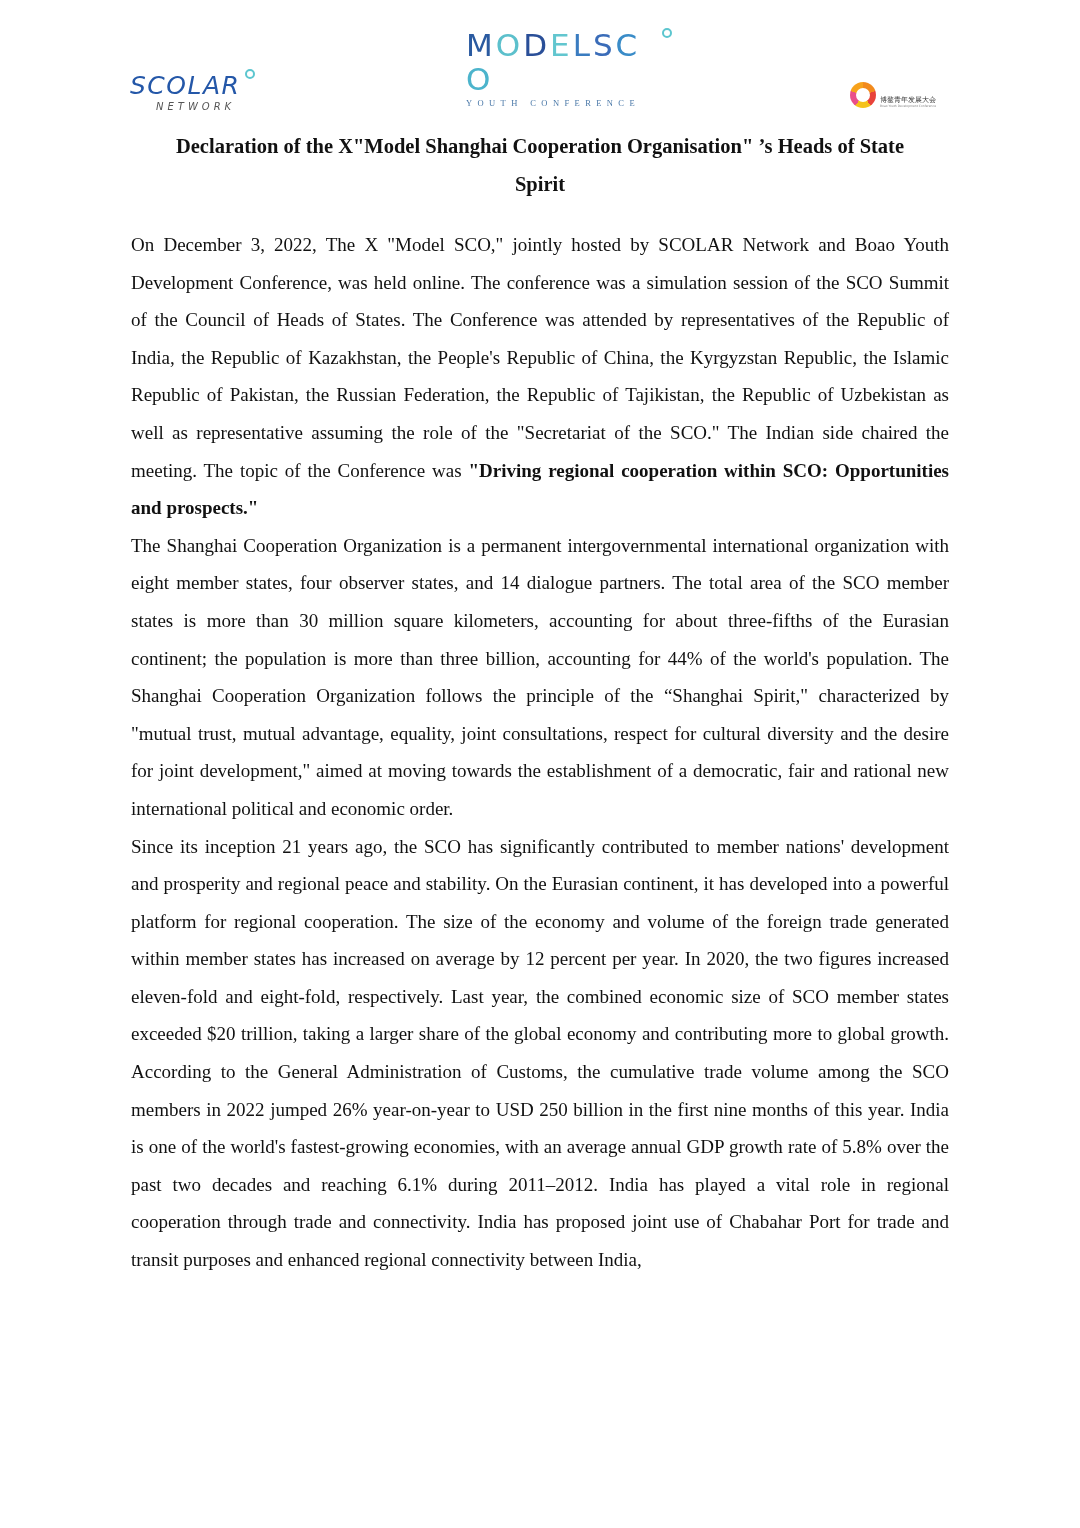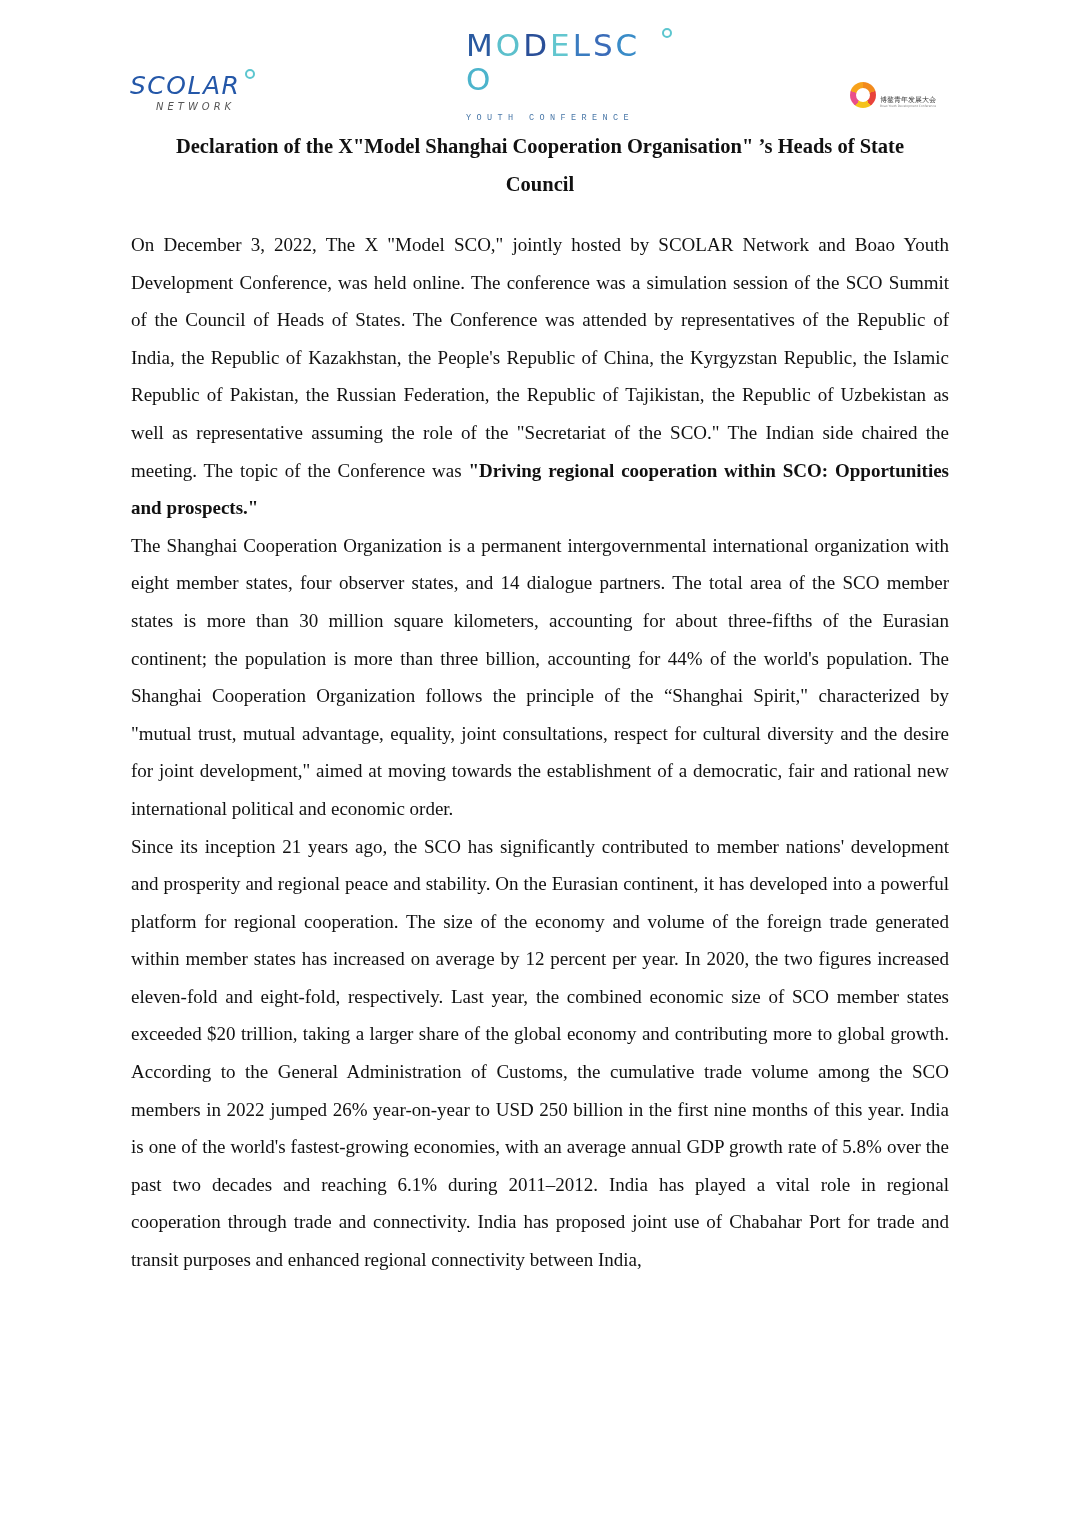--- a/index.html
+++ b/index.html
@@ -23,25 +23,25 @@
     font-family: "DejaVu Sans", "Liberation Sans", sans-serif;
     font-size: 31px;
     letter-spacing: 3px;
     line-height: 34px;
     font-weight: normal;
     position: relative;
     display: inline-block;
   }
   .modelsco-word span { display: inline-block; }
   .modelsco-sub {
-    font-family: Liberation Mono, monospace;
+    font-family: Liberation Serif, serif;
     font-size: 8.5px;
     letter-spacing: 5.4px;
     color: #4a78a8;
-    margin-top: 17px;
+    margin-top: 2px;
     white-space: nowrap;
   }
   .ring {
     position: absolute;
     border-radius: 50%;
     border: 2.5px solid #5cc6cf;
     box-sizing: border-box;
   }
   .ring-modelsco { width: 10px; height: 10px; right: -6px; top: 0px; }
 
@@ -166,20 +166,20 @@
 <div class="logo-boao">
   <div class="boao-ring"></div>
   <div class="boao-text">
     <span class="boao-cn">博鳌青年发展大会</span>
     <span class="boao-en">Boao Youth Development Conference</span>
   </div>
 </div>
 
 <h1 class="doc-title">
   <span>Declaration of the X"Model Shanghai Cooperation Organisation" ’s Heads of State</span><br>
-  <span>Council</span>
+  <span>Spirit</span>
 </h1>
 
 <div class="doc-body">
   <p><span>On December 3, 2022, The X "Model SCO," jointly hosted by SCOLAR Network and Boao Youth Development Conference, was held online. The conference was a simulation session of the SCO Summit of the Council of Heads of States. The Conference was attended by representatives of the Republic of India, the Republic of Kazakhstan, the People's Republic of China, the Kyrgyzstan Republic, the Islamic Republic of Pakistan, the Russian Federation, the Republic of Tajikistan, the Republic of Uzbekistan as well as representative assuming the role of the "Secretariat of the SCO." The Indian side chaired the meeting. The topic of the Conference was </span><b>"Driving regional cooperation within SCO: Opportunities and prospects."</b></p>
   <p>The Shanghai Cooperation Organization is a permanent intergovernmental international organization with eight member states, four observer states, and 14 dialogue partners. The total area of the SCO member states is more than 30 million square kilometers, accounting for about three-fifths of the Eurasian continent; the population is more than three billion, accounting for 44% of the world's population. The Shanghai Cooperation Organization follows the principle of the “Shanghai Spirit," characterized by "mutual trust, mutual advantage, equality, joint consultations, respect for cultural diversity and the desire for joint development," aimed at moving towards the establishment of a democratic, fair and rational new international political and economic order.</p>
   <p>Since its inception 21 years ago, the SCO has significantly contributed to member nations' development and prosperity and regional peace and stability. On the Eurasian continent, it has developed into a powerful platform for regional cooperation. The size of the economy and volume of the foreign trade generated within member states has increased on average by 12 percent per year. In 2020, the two figures increased eleven-fold and eight-fold, respectively. Last year, the combined economic size of SCO member states exceeded $20 trillion, taking a larger share of the global economy and contributing more to global growth. According to the General Administration of Customs, the cumulative trade volume among the SCO members in 2022 jumped 26% year-on-year to USD 250 billion in the first nine months of this year. India is one of the world's fastest-growing economies, with an average annual GDP growth rate of 5.8% over the past two decades and reaching 6.1% during 2011–2012. India has played a vital role in regional cooperation through trade and connectivity. India has proposed joint use of Chabahar Port for trade and transit purposes and enhanced regional connectivity between India,</p>
 </div>
 
 </body></html>

